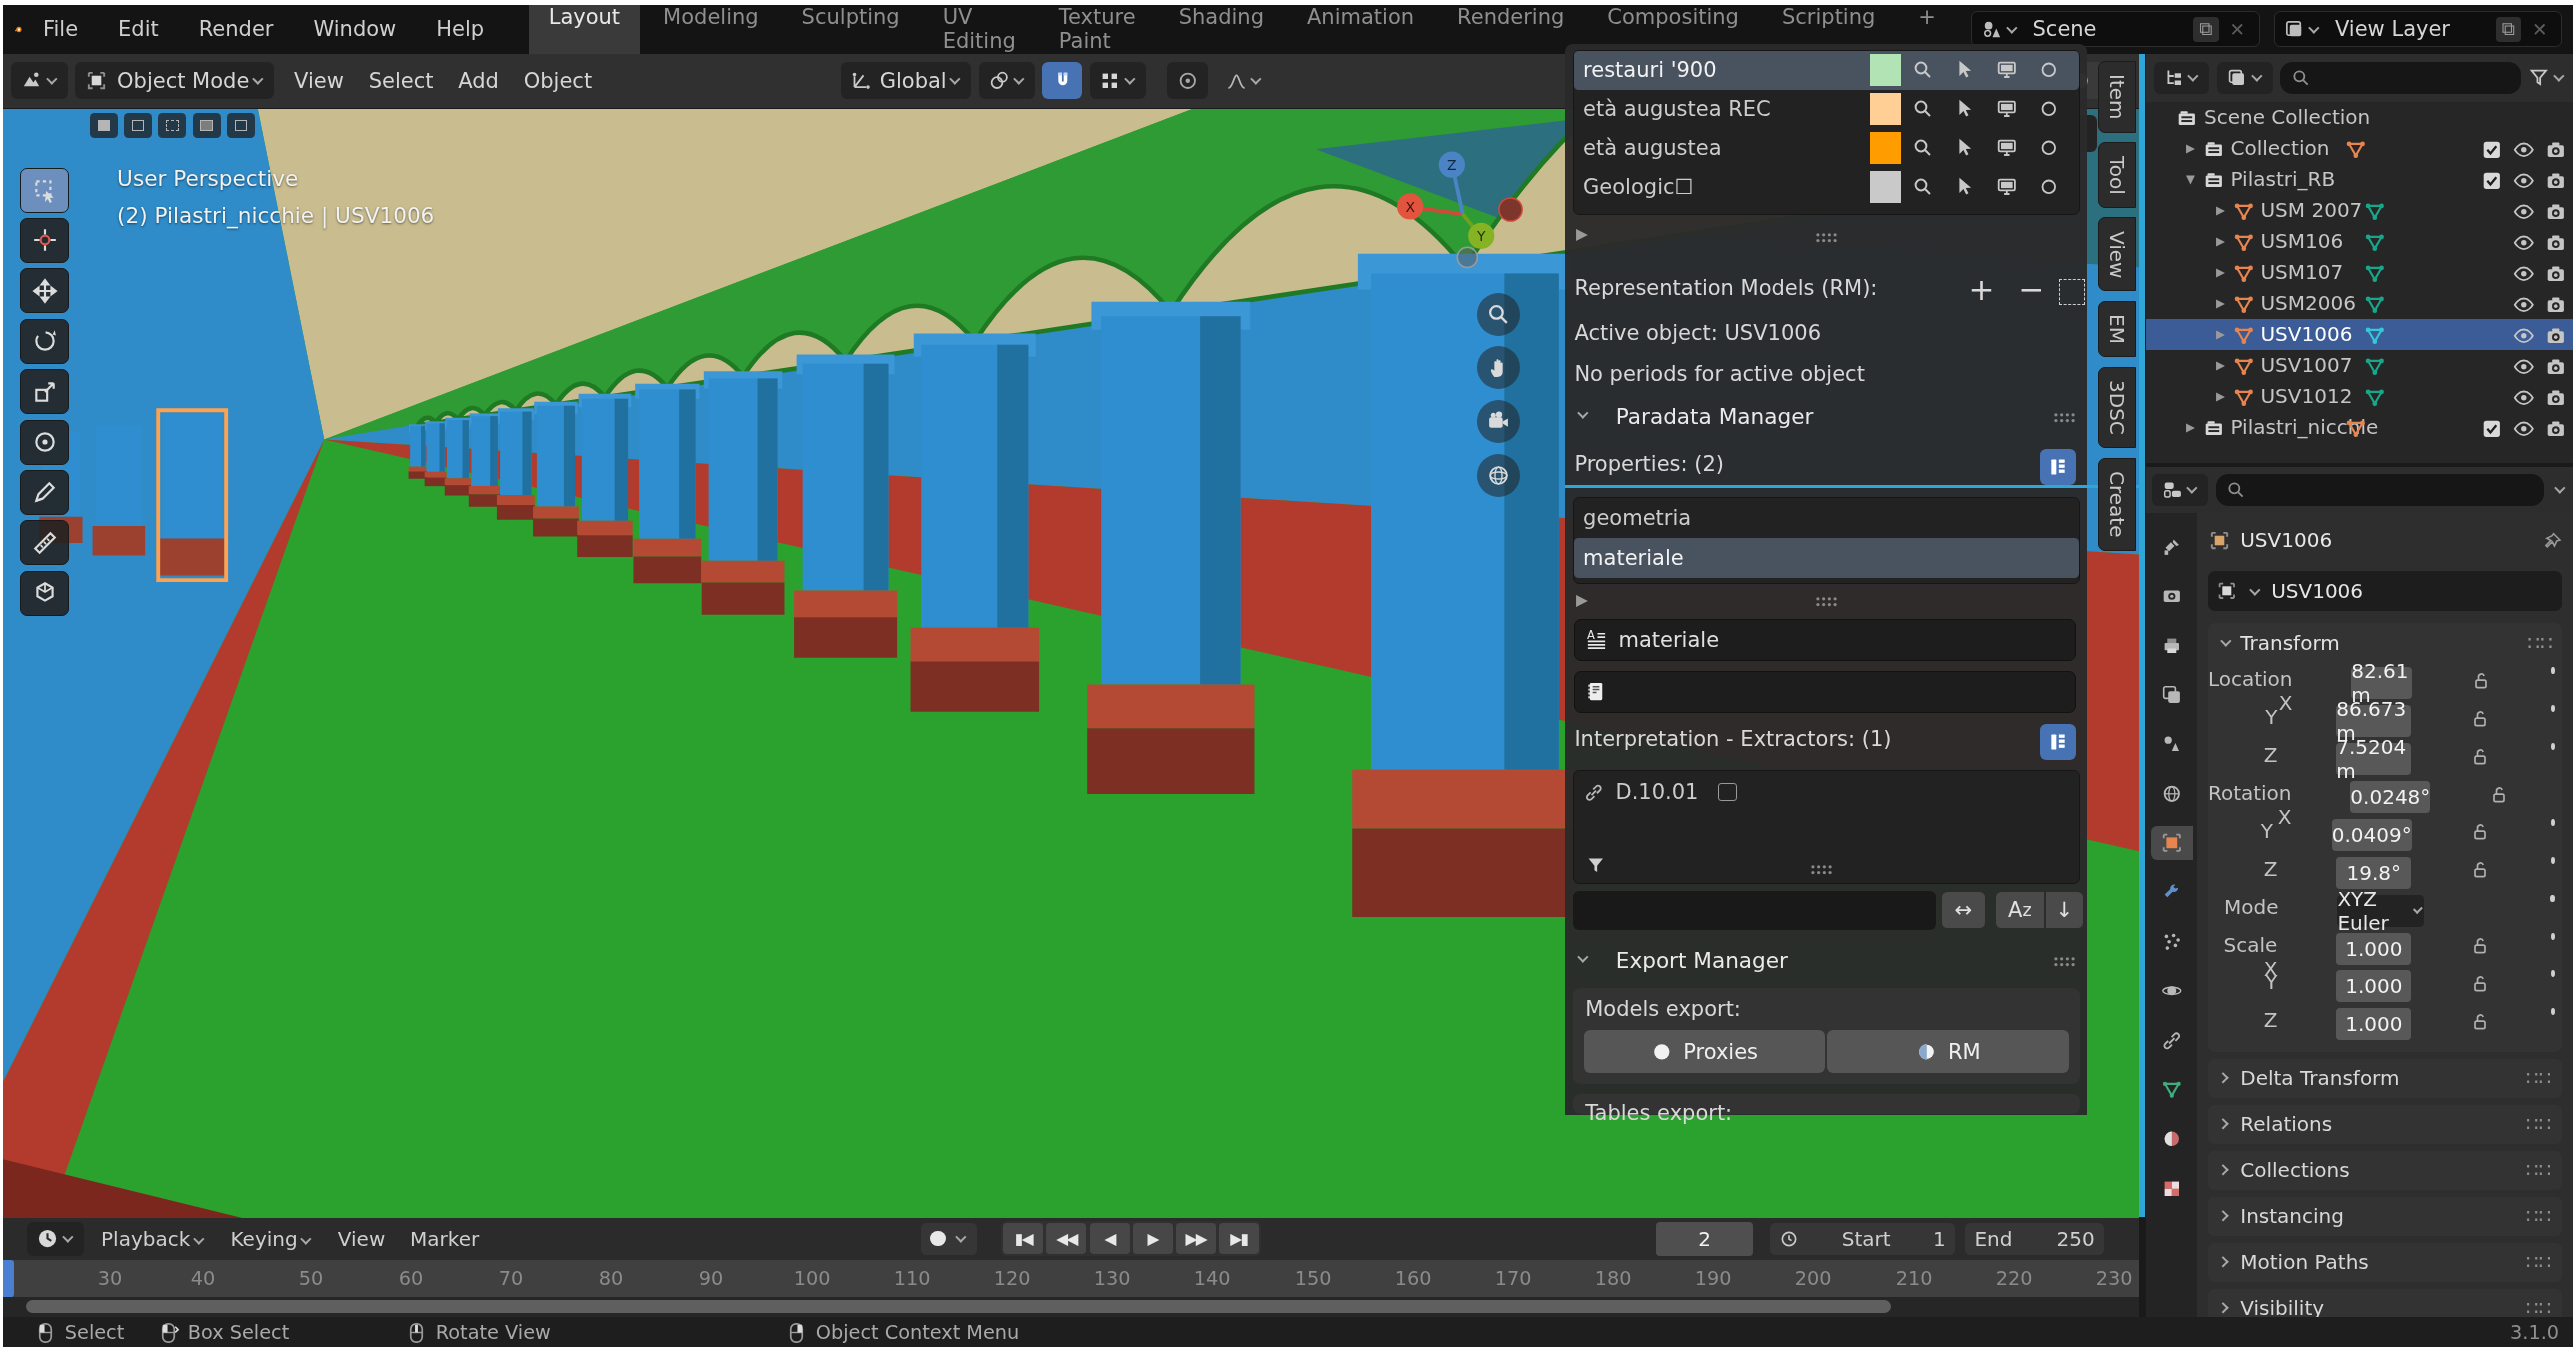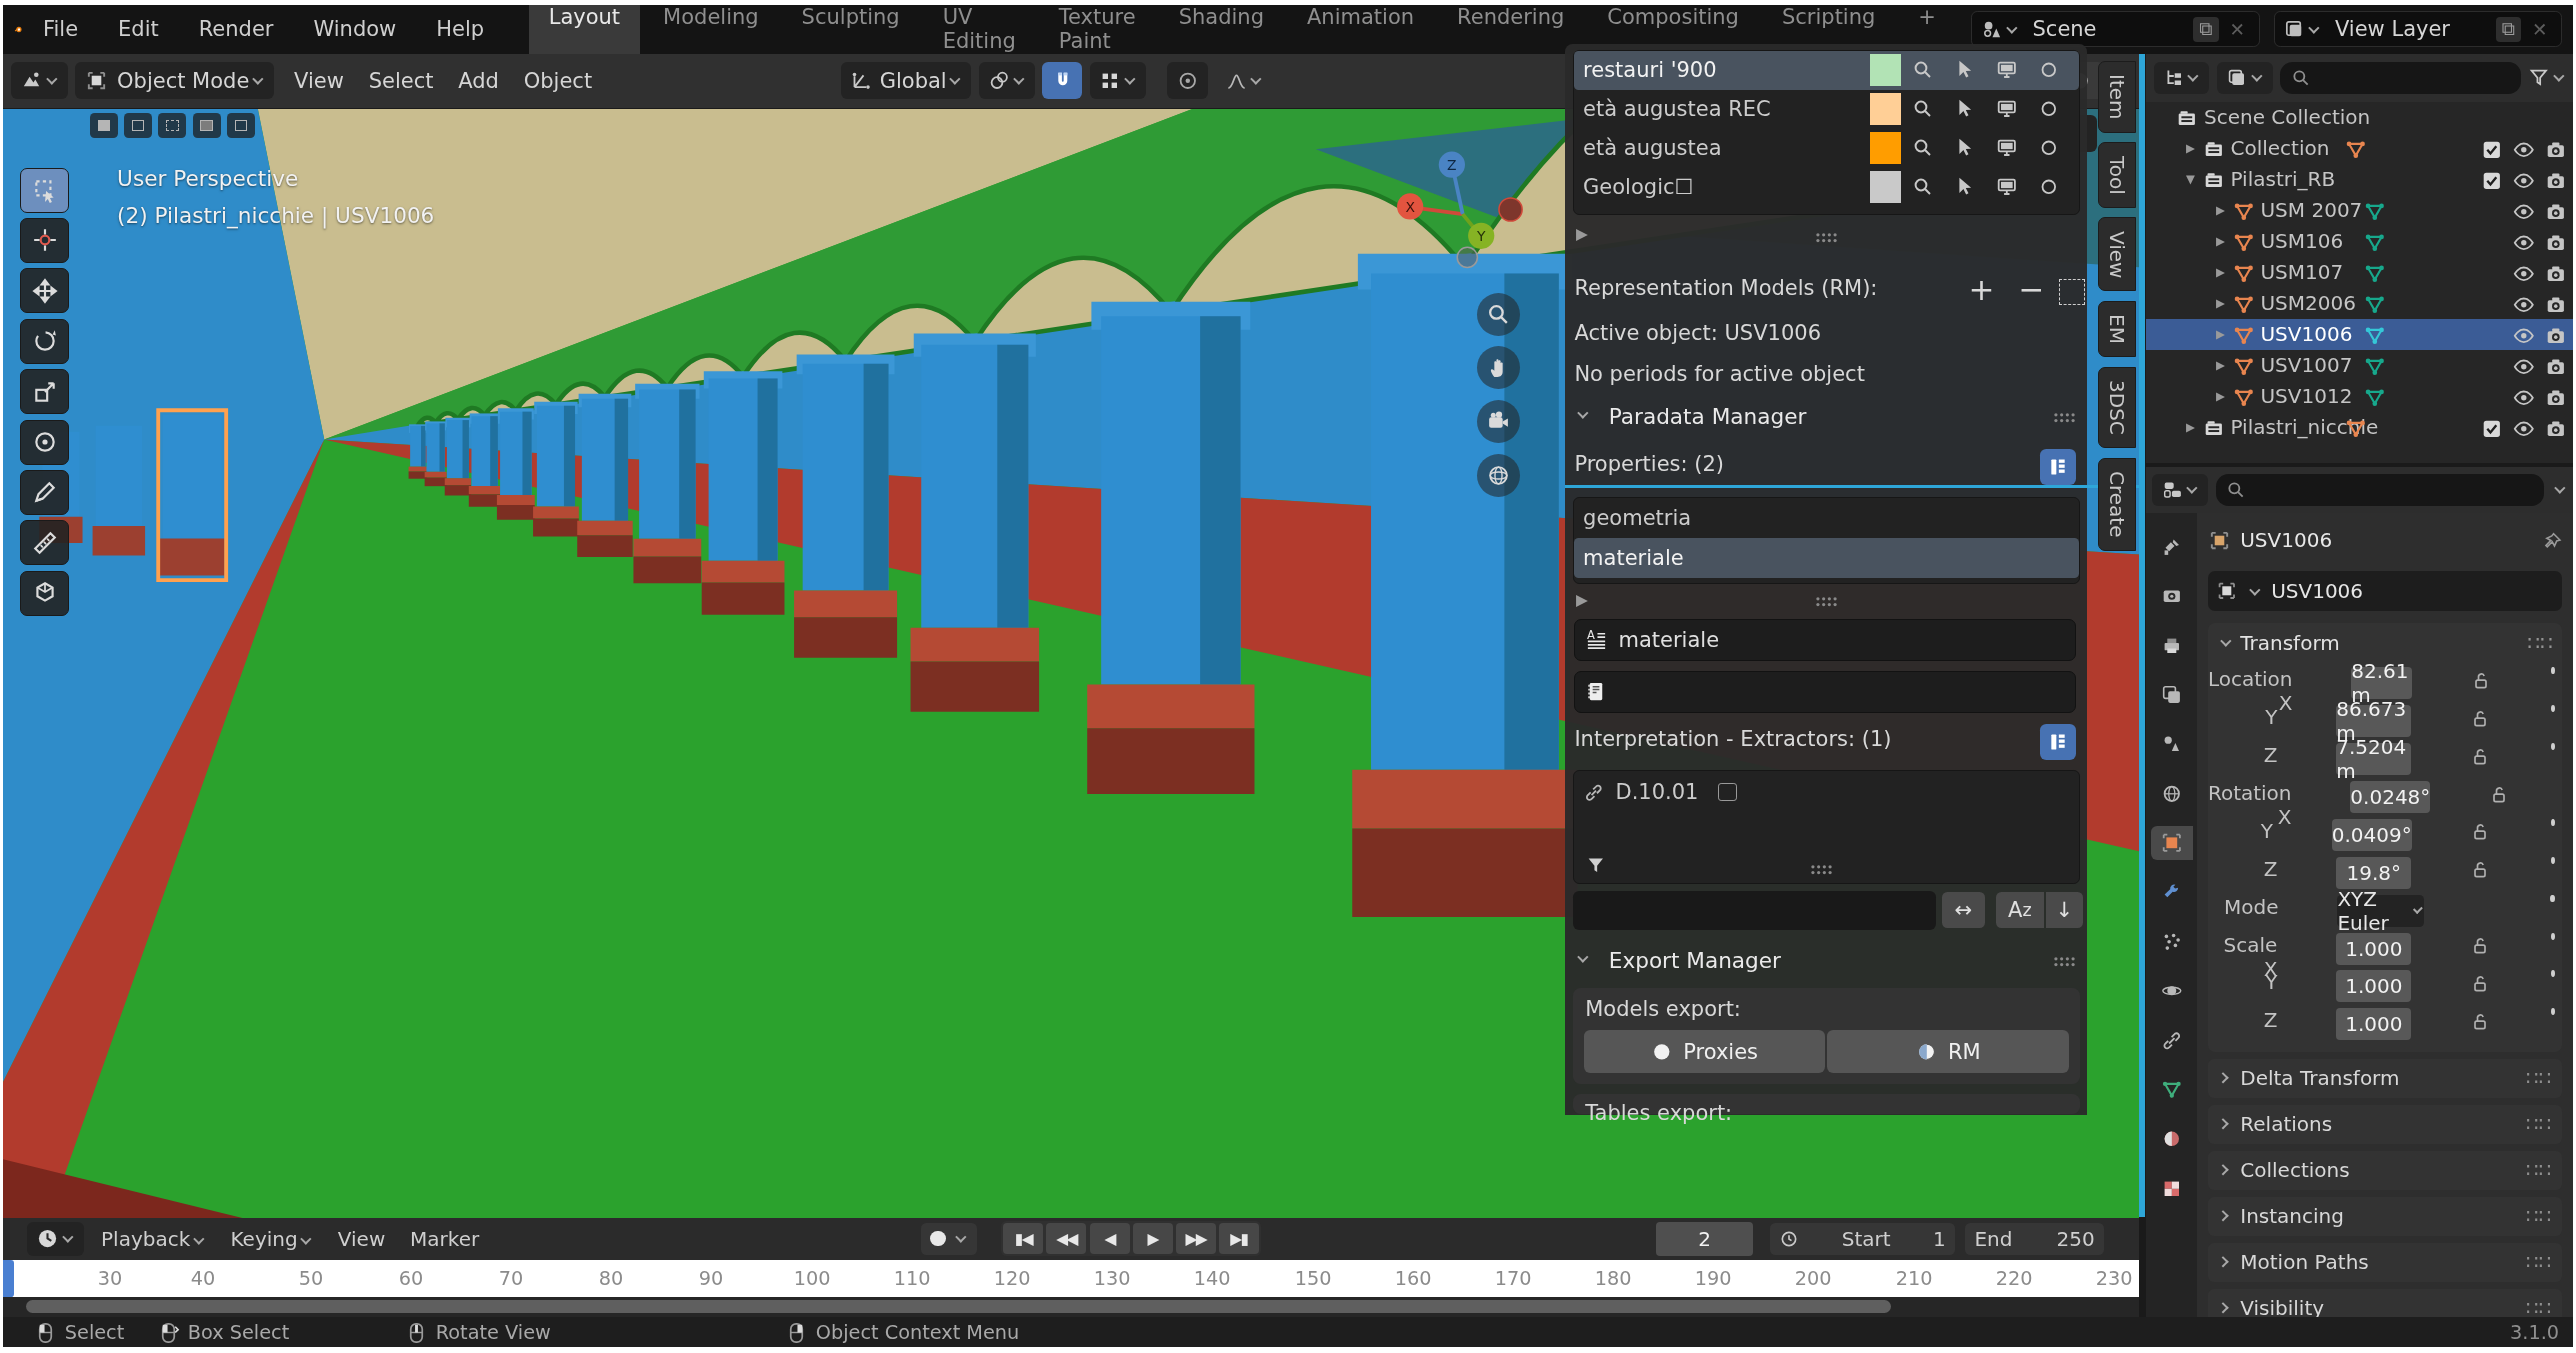--- a/index.html
+++ b/index.html
@@ -53,21 +53,21 @@
   
   #em-panel { position:absolute; left:1562px; top:39px; width:522px; height:1071px; background:rgba(42,42,42,.97); border-radius:7.7px 7.7px 0 0; color:#d8d8d8; font-size:21px; }
   .abs { position:absolute; }
   .listbox { background:#222222; border:0.8px solid #161616; border-radius:6.2px; }
   .lrow { height:39px; display:flex; align-items:center; padding:0 9.3px; color:#cccccc; }
   .lrow.sel { background:#49535f; border-radius:4.6px; color:#f2f2f2; }
   .swatch { width:31px; height:32px; margin-left:auto; }
   .lic { width:42px; display:flex; justify-content:center; }
   .fieldbox { background:#1d1d1d; border:0.8px solid #121212; border-radius:7px; height:42px; display:flex; align-items:center; padding:0 9.3px; gap:10.8px; color:#e0e0e0; }
   .bluechip { width:36px; height:36px; background:#4772b3; border-radius:6.2px; display:flex; align-items:center; justify-content:center; }
-  .panelhdr { display:flex; align-items:center; gap:19px; color:#eaeaea; font-size:21.6px; }
+  .panelhdr { display:flex; align-items:center; gap:26px; color:#eaeaea; font-size:21.6px; }
   .exbtn { height:43px; background:#565656; border-radius:6.2px; display:flex; align-items:center; justify-content:center; gap:10.8px; color:#f0f0f0; }
   .subbox { background:#333333; border-radius:7.7px; }
   #em-divider { position:absolute; left:1562px; top:480px; width:575px; height:3.1px; background:#2ea6d8; }
   #region-border { position:absolute; left:2136px; top:49px; width:6.2px; height:1163px; background:#2ea6d8; }
 
   
   #side-tabs { position:absolute; left:2095px; top:56px; display:flex; flex-direction:column; gap:9.3px; }
   .stab { writing-mode:vertical-rl; background:#2c2c2c; color:#c9c9c9; font-size:20px; padding:12.4px 6.2px; border-radius:7px 0 0 7px; border:0.8px solid #1c1c1c; text-align:center; }
 
   
@@ -93,21 +93,21 @@
   .trow { display:flex; align-items:flex-start; height:34px; margin:3.9px 7.7px 0 0;gap:48px; }
   .trow .tl { width:131px; text-align:right; color:#c3c3c3; padding-right:10.8px; }
   .tval { width:130px; height:32px; background:#585858; border-radius:3.9px; color:#f2f2f2; display:flex; align-items:center; justify-content:center; }
   .tmode { width:147px; height:32px; background:#232323; border-radius:4.6px; color:#e8e8e8; display:flex; align-items:center; justify-content:center; gap:6.2px; }
   .dot { width:7px; height:7px; border-radius:50%; background:#cfcfcf; margin-left:12.4px; }
   .sect { height:39px; background:#333333; border-radius:6.2px; margin-top:7px; display:flex; align-items:center; padding:0 10.8px; color:#d8d8d8; gap:9.3px; }
 
   
   #timeline { position:absolute; left:0; top:1213px; width:2136px; height:99px; background:#2b2b2b; color:#cfcfcf; font-size:20px; }
   #tl-hdr { position:relative; height:42px; display:flex; align-items:center; gap:4.6px; padding:0 24px; }
-  #tl-ruler { position:relative; height:37px; background:#ffffff; }
+  #tl-ruler { position:relative; height:37px; background:#404040; }
   .tick { position:absolute; top:7.7px; color:#8b8b8b; font-size:19.3px; transform:translateX(-50%); }
   #tl-scroll { position:relative; height:20px; background:#262626; }
   #tl-handle { position:absolute; left:23px; top:3.1px; width:1865px; height:13px; background:#5f5f5f; border-radius:7px; }
   #playhead { position:absolute; left:0; top:0; width:10.8px; height:37px; background:#4a7fd1; border-radius:0 3.1px 3.1px 0; }
   .tchip { background:#363636; border-radius:5.4px; height:32px; display:flex; align-items:center; padding:0 9.3px; gap:6.2px; }
   .transport { display:flex; gap:3.1px; background:#303030; border-radius:5.4px; padding:2.3px; }
   .tpb { width:40px; height:31px; background:#474747; border-radius:3.9px; color:#e8e8e8; display:flex; align-items:center; justify-content:center; font-size:15.4px; letter-spacing:-1.5px; }
 
   
   #statusbar { position:absolute; left:0; top:1312px; width:2570px; height:31px; background:#1e1e1e; color:#a9a9a9; font-size:19.3px; }

